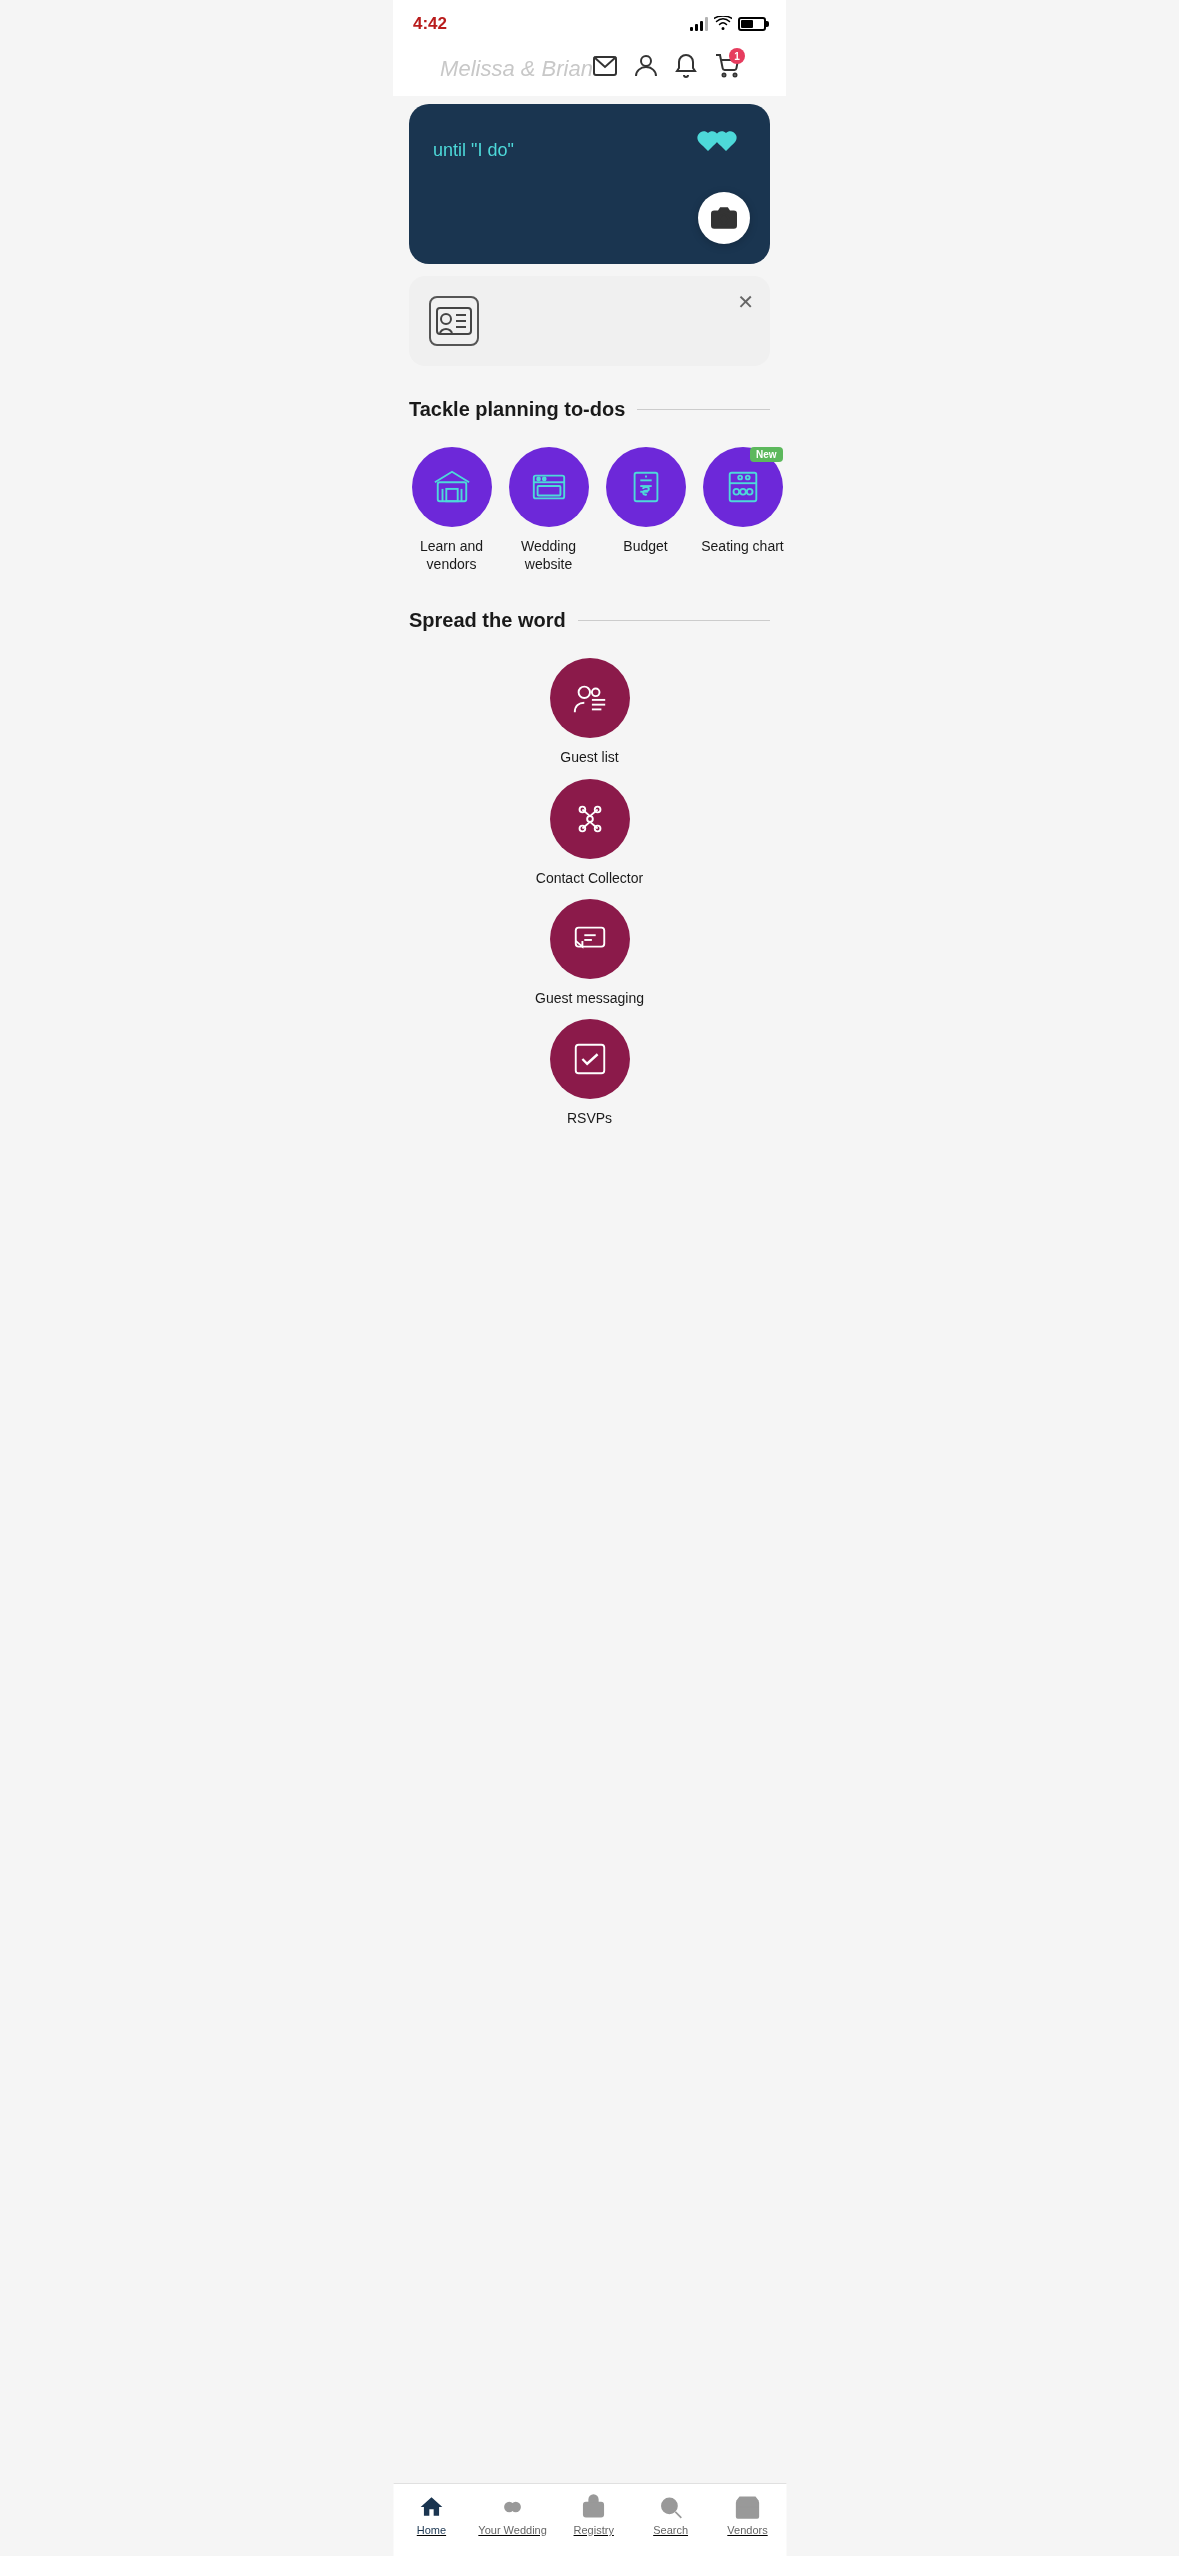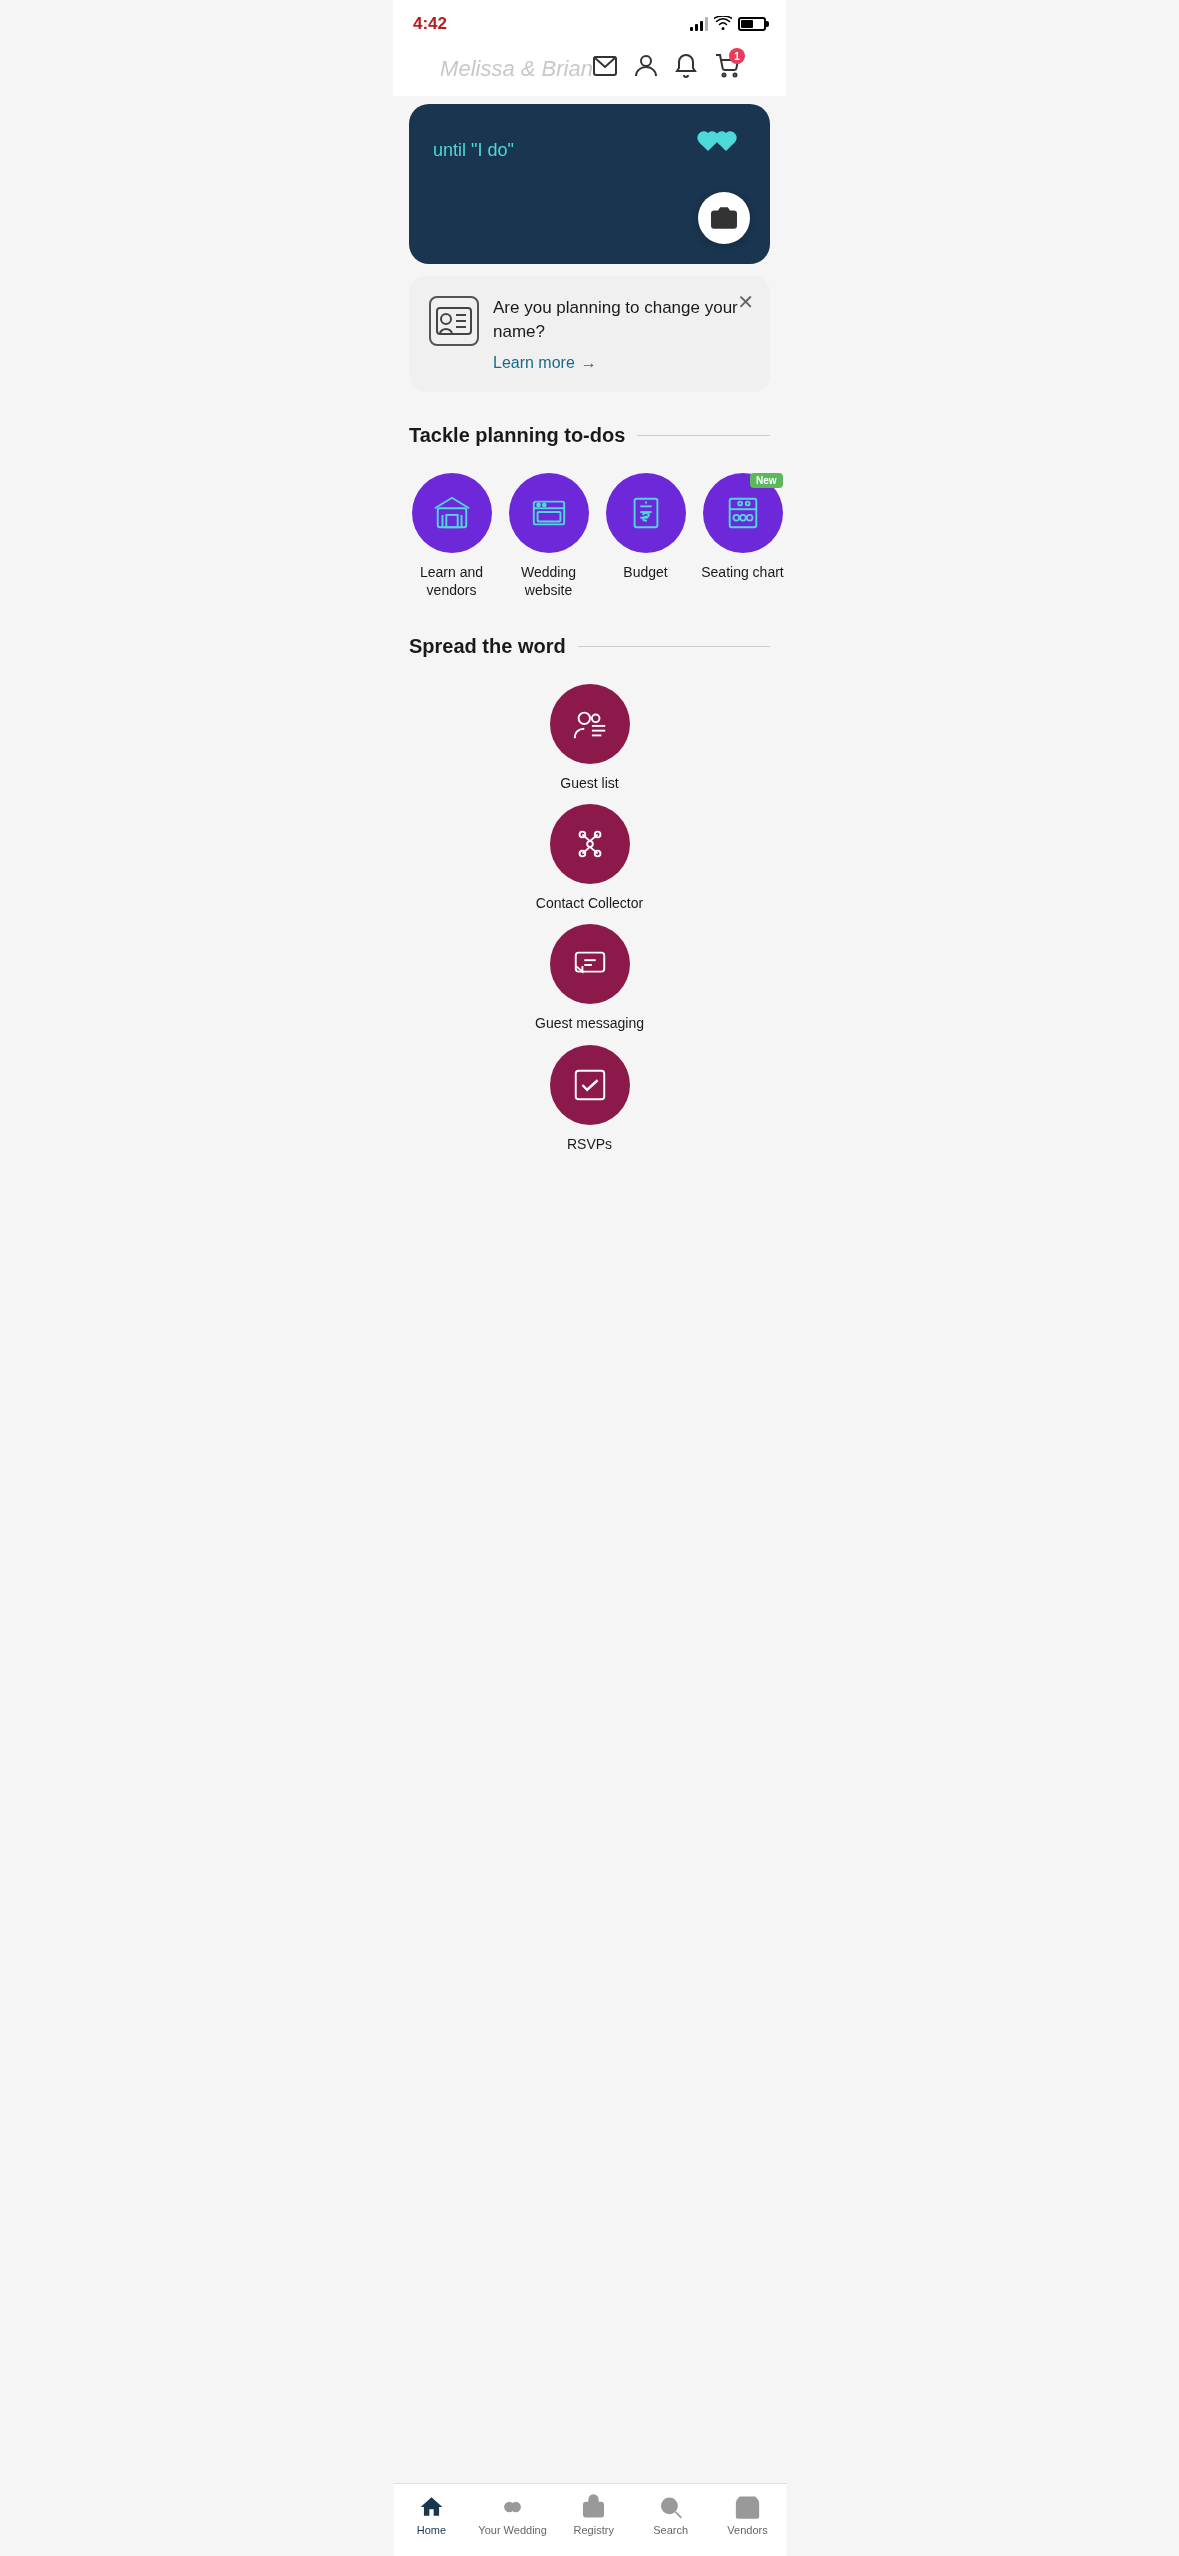--- a/index.html
+++ b/index.html
@@ -331,20 +331,21 @@
       justify-content: space-around;
       padding: 10px 0 20px;
     }
     .nav-item {
       display: flex;
       flex-direction: column;
       align-items: center;
       gap: 4px;
       cursor: pointer;
       min-width: 60px;
+      text-decoration: underline;
     }
     .nav-item svg {
       width: 26px;
       height: 26px;
     }
     .nav-label {
       font-size: 11px;
       color: #666;
     }
     .nav-item.active .nav-label {
@@ -438,27 +439,20 @@
   </div>
 
   <div class="banner-card">
     <div class="banner-icon">
       <svg width="36" height="28" viewBox="0 0 36 28" fill="none" stroke="#444" stroke-width="2">
         <rect x="1" y="1" width="34" height="26" rx="3"></rect>
         <circle cx="10" cy="12" r="5"></circle>
         <path d="M20 8h10M20 14h10M20 20h10"></path>
         <path d="M4 27c0-3 3-5 6-5s6 2 6 5"></path>
       </svg>
-    </div>
-    <div class="banner-content">
-      <div class="banner-title">Are you planning to change your name?</div>
-      <div class="banner-link">
-        <span>Learn more</span>
-        <span>→</span>
-      </div>
     </div>
     <div class="banner-close">✕</div>
   </div>
 
   <div class="section">
     <div class="section-header">
       <span class="section-title">Tackle planning to-dos</span>
       <div class="section-line"></div>
     </div>
   </div>

